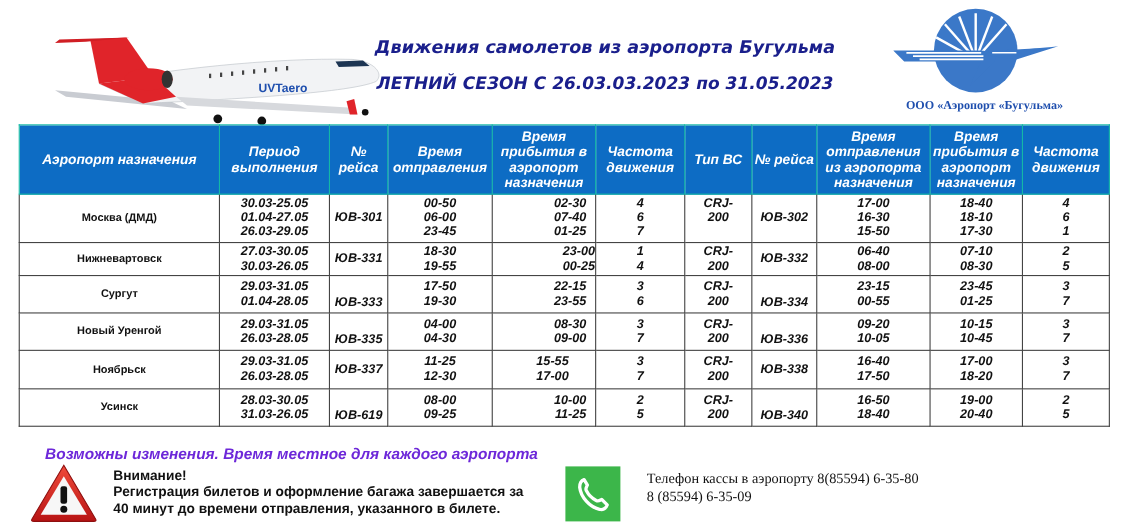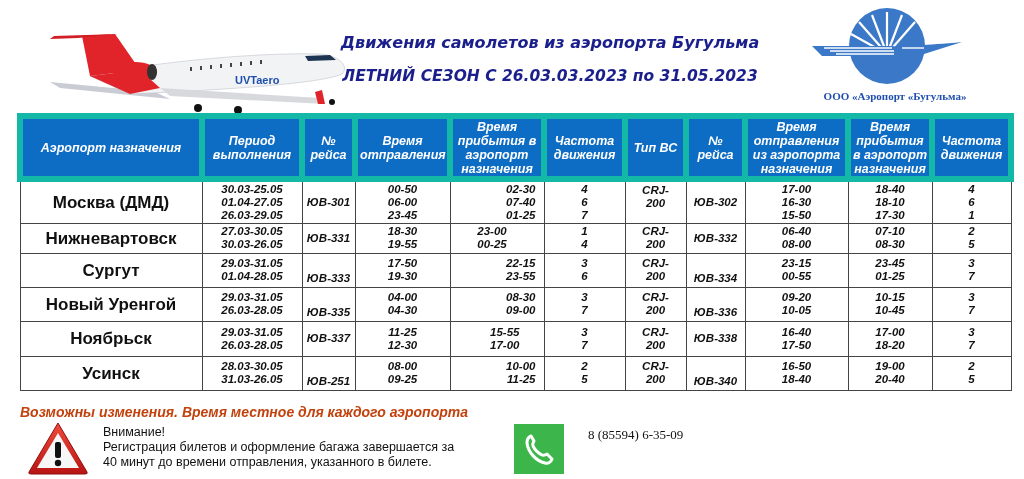--- a/index.html
+++ b/index.html
@@ -9,31 +9,31 @@
   .plane { position: absolute; left: 20px; top: 14px; width: 330px; height: 100px; }
   .title-block { position: absolute; left: 340px; top: 30px; width: 420px; text-align: center; color: #1a1f8c; font-style: italic; font-weight: bold; font-family: "DejaVu Sans", sans-serif; }
   .title-block .t1 { font-size: 15px; letter-spacing: 0.2px; }
   .title-block .t2 { font-size: 16px; margin-top: 3px; }
   .title-block .t3 { font-size: 15.5px; margin-top: 15px; }
 
   .logo { position: absolute; left: 812px; top: 6px; width: 150px; height: 80px; }
   .logo-caption { position: absolute; left: 780px; top: 90px; width: 230px; text-align: center; font-family: "Liberation Serif", serif; font-size: 11px; color: #1f4fae; font-weight: bold; }
 
   table.sched { position: absolute; left: 17px; top: 113px; width: 991px; border-collapse: collapse; table-layout: fixed; }
-  table.sched th { background: #0d6cc4; color: #ffffff; font-style: italic; font-weight: bold; font-size: 12.5px; line-height: 14px; border: 6px solid #14b8a6; padding: 0 2px; height: 63px; vertical-align: middle; text-align: center; }
+  table.sched th { background: #0d6cc4; color: #ffffff; font-style: italic; font-weight: bold; font-size: 12.5px; line-height: 14px; border: 1px solid #14b8a6; padding: 0 2px; height: 63px; vertical-align: middle; text-align: center; }
   table.sched td { border: 1px solid #444; font-size: 11.5px; font-weight: bold; line-height: 13px; text-align: center; vertical-align: middle; color: #111; padding: 0 2px; }
   table.sched td.it { font-style: italic; }
-  table.sched td.dest { font-style: normal; font-size: 17px; margin-top: 12px; }
+  table.sched td.dest { font-style: normal; font-size: 10px; margin-top: 12px; }
   .lines span { display: block; }
   .topal { vertical-align: top !important; padding-top: 2px !important; }
   .botal { vertical-align: bottom !important; padding-bottom: 2px !important; }
 
-  .notice { position: absolute; left: 20px; top: 404px; font-size: 14px; font-weight: bold; font-style: italic; color: #c2410c; }
+  .notice { position: absolute; left: 41px; top: 404px; font-size: 14px; font-weight: bold; font-style: italic; color: #6d28d9; }
   .warn-icon { position: absolute; left: 26px; top: 420px; width: 64px; height: 56px; }
-  .warn-text { position: absolute; left: 103px; top: 425px; font-size: 12.5px; line-height: 15px; color: #111; }
+  .warn-text { position: absolute; left: 103px; top: 425px; font-size: 12.5px; line-height: 15px; color: #111; font-weight: bold; }
 
   .phone-icon { position: absolute; left: 514px; top: 424px; width: 50px; height: 50px; background: #3cb64a; }
   .phone-text { position: absolute; left: 588px; top: 427px; font-family: "Liberation Serif", serif; font-size: 13px; line-height: 15.5px; color: #111; }
 </style>
 </head>
 <body>
 
 <svg class="plane" viewBox="0 0 330 100">
 
   <polygon points="30,68 135,78 150,85 40,74" fill="#c9ccd2"></polygon>
@@ -175,21 +175,21 @@
       <td class="dest">Нижневартовск</td>
       <td class="it lines">
           <span>27.03-30.05</span>
           <span>30.03-26.05</span>
         </td>
       <td class="it">ЮВ-331</td>
       <td class="it lines">
           <span>18-30</span>
           <span>19-55</span>
         </td>
-      <td class="it lines" style="text-align:center;padding-right:12px">
+      <td class="it lines" style="text-align:right;padding-right:0">
           <span>23-00</span>
           <span>00-25</span>
         </td>
       <td class="it lines">
           <span>1</span>
           <span>4</span>
         </td>
       <td class="it lines">
           <span>CRJ-</span>
           <span>200</span>
@@ -322,21 +322,21 @@
           <span>7</span>
         </td>
     </tr>
 
     <tr style="height:34px">
       <td class="dest">Усинск</td>
       <td class="it lines">
           <span>28.03-30.05</span>
           <span>31.03-26.05</span>
         </td>
-      <td class="it botal">ЮВ-251</td>
+      <td class="it botal">ЮВ-619</td>
       <td class="it lines">
           <span>08-00</span>
           <span>09-25</span>
         </td>
       <td class="it lines" style="text-align:right;padding-right:8px">
           <span>10-00</span>
           <span>11-25</span>
         </td>
       <td class="it lines">
           <span>2</span>
@@ -382,14 +382,15 @@
   <div>Регистрация билетов и оформление багажа завершается за</div>
   <div>40 минут до времени отправления, указанного в билете.</div>
 </div>
 
 <div class="phone-icon">
   <svg viewBox="0 0 50 50" width="50" height="50">
     <path d="M17,12 C14,13 13,16 13,19 C14,28 22,37 31,39 C34,40 37,38 38,35 L33,30 C31,31 30,32 28,31 C24,29 21,26 19,22 C18,20 19,19 20,17 Z" fill="none" stroke="#ffffff" stroke-width="3" stroke-linejoin="round"></path>
   </svg>
 </div>
 <div class="phone-text">
+  <div>Телефон кассы в аэропорту 8(85594) 6-35-80</div>
   <div>8 (85594) 6-35-09</div>
 </div>
 
 </body></html>

